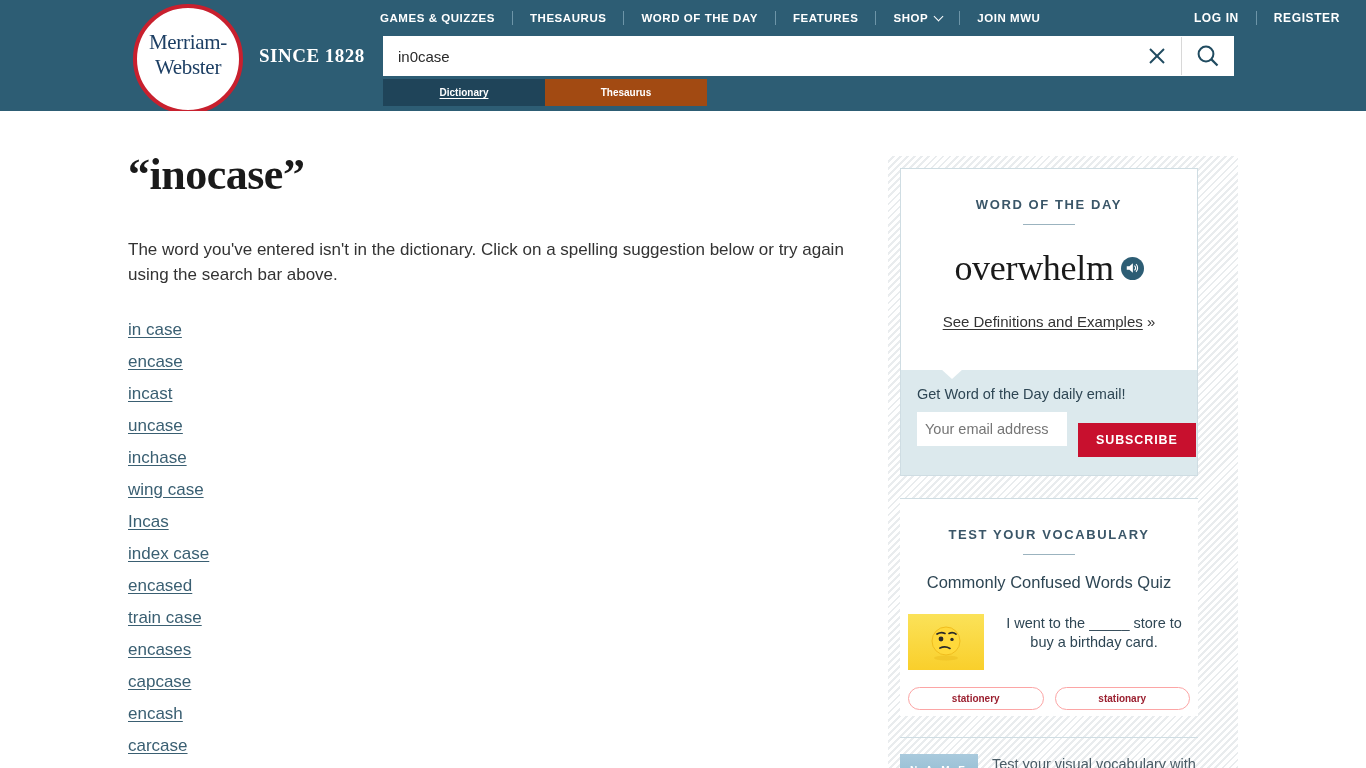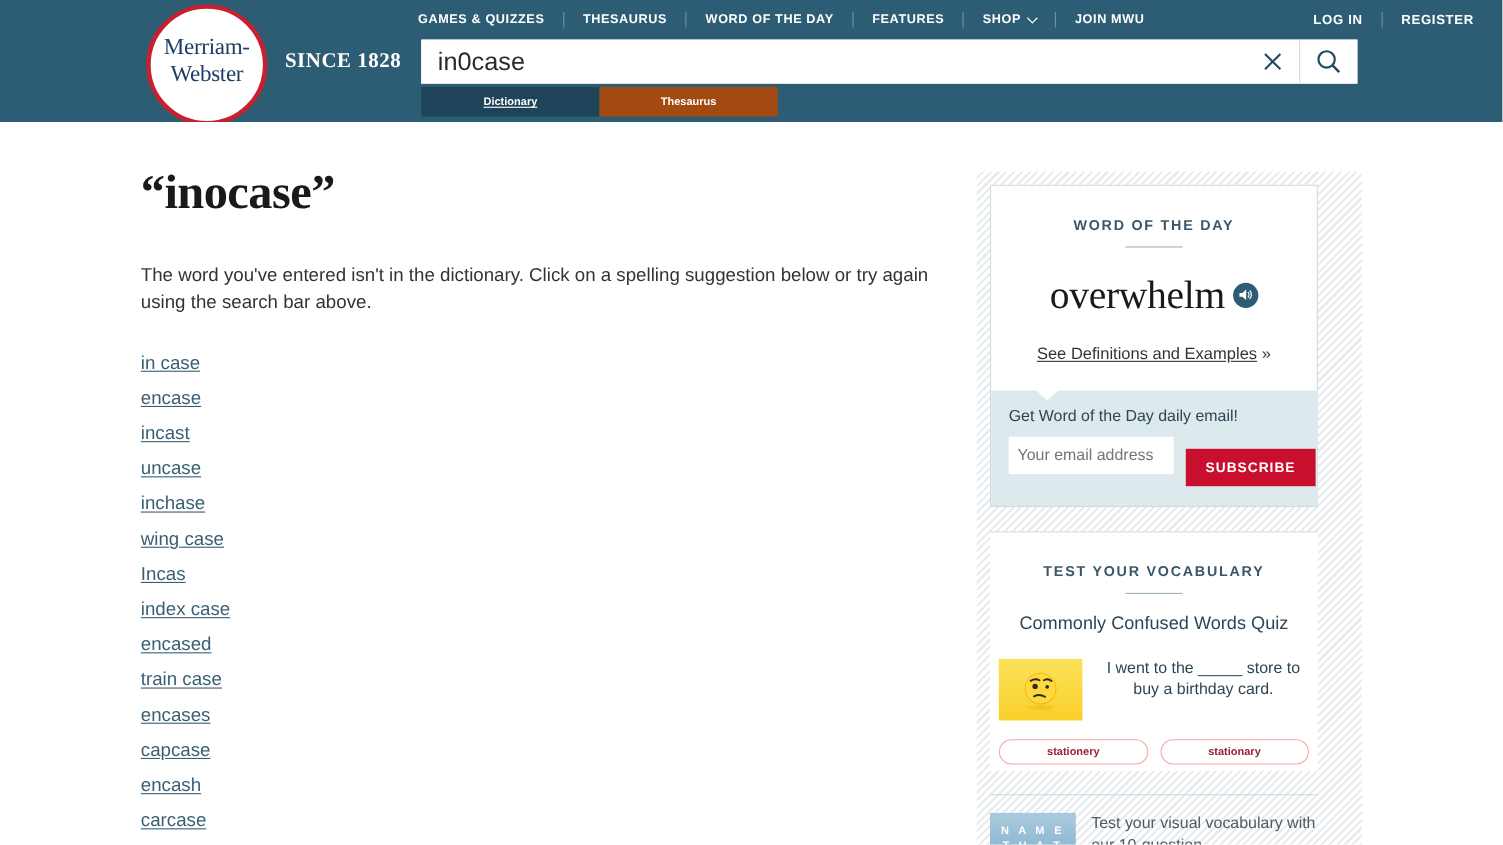--- a/index.html
+++ b/index.html
@@ -105,21 +105,21 @@
     position: absolute; left: 383px; top: 36px;
     width: 851px; height: 40px;
     background: #ffffff;
     display: flex; align-items: stretch;
     border: 1px solid #ffffff;
   }
   #search-input {
     flex: 1;
     border: none; outline: none;
     font-family: "Liberation Sans", sans-serif;
-    font-size: 23px;
+    font-size: 15px;
     color: #2a2a2a;
     padding: 0 14px;
     background: transparent;
   }
   #clear-btn {
     width: 48px;
     background: transparent;
     border: none;
     display: flex; align-items: center; justify-content: center;
     cursor: pointer;
@@ -247,21 +247,21 @@
     width: 23px; height: 23px;
     border-radius: 50%;
     background: #2d5d74;
     margin-left: 7px;
     display: flex; align-items: center; justify-content: center;
     cursor: pointer;
   }
   #wotd-link-row {
     text-align: center;
     margin-top: 24px;
-    padding-bottom: 25px;
+    padding-bottom: 40px;
     font-size: 15px;
     color: #333333;
   }
   #wotd-link {
     color: #333333;
     text-decoration: underline;
     text-underline-offset: 2px;
   }
   #subscribe-box {
     position: relative;

